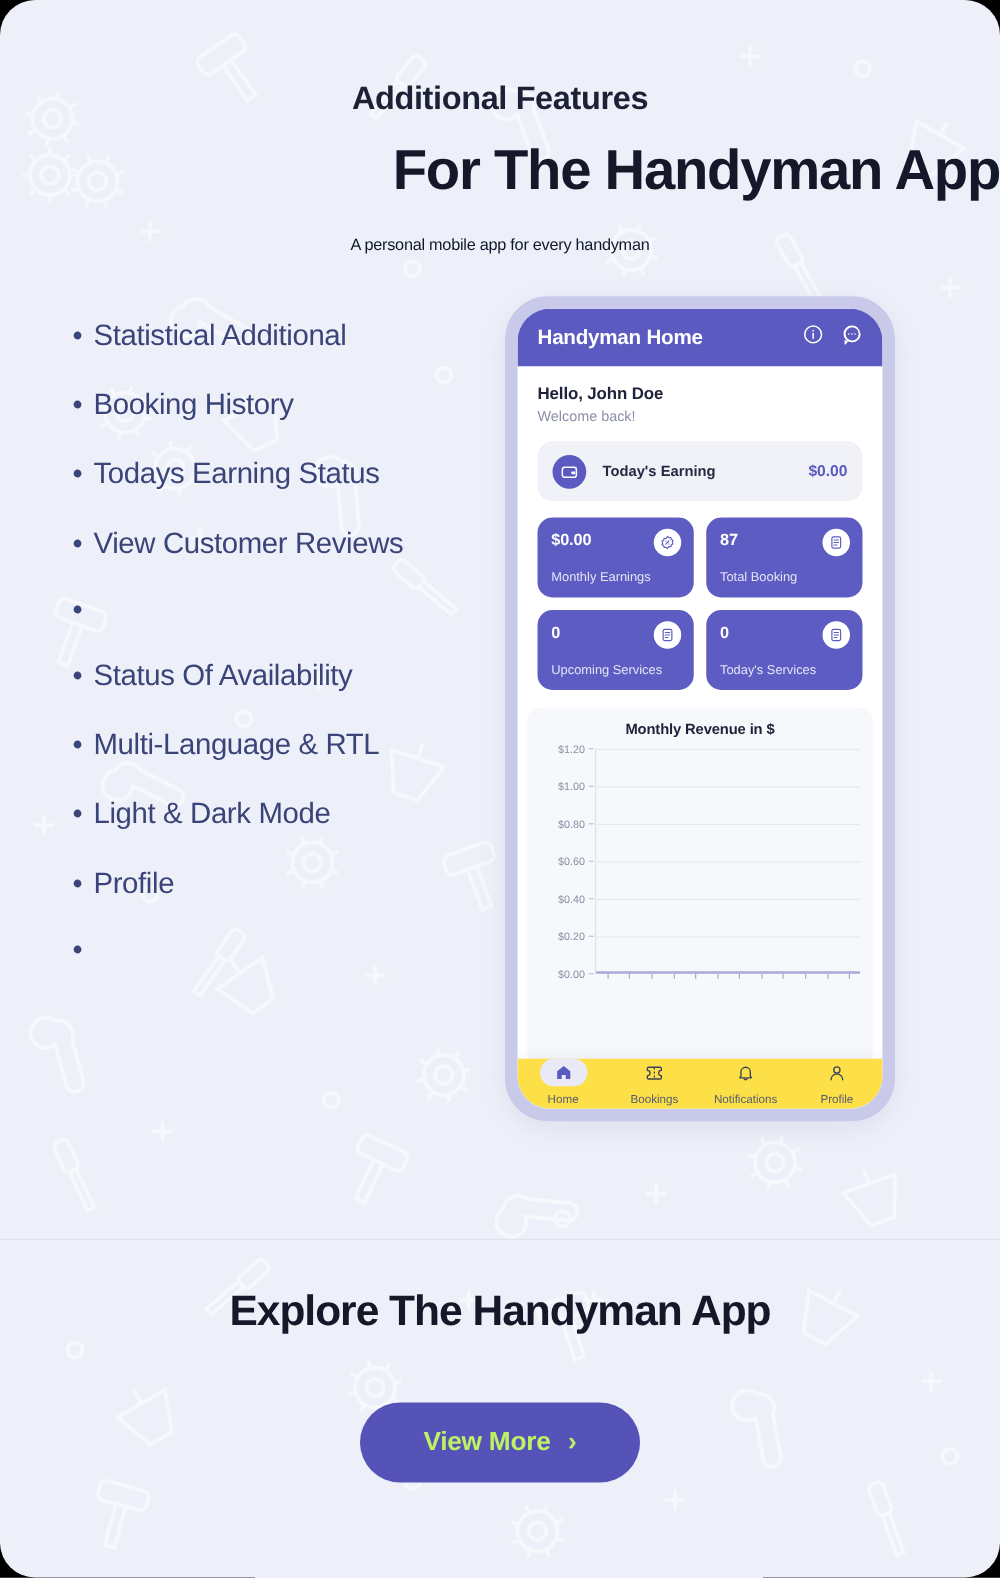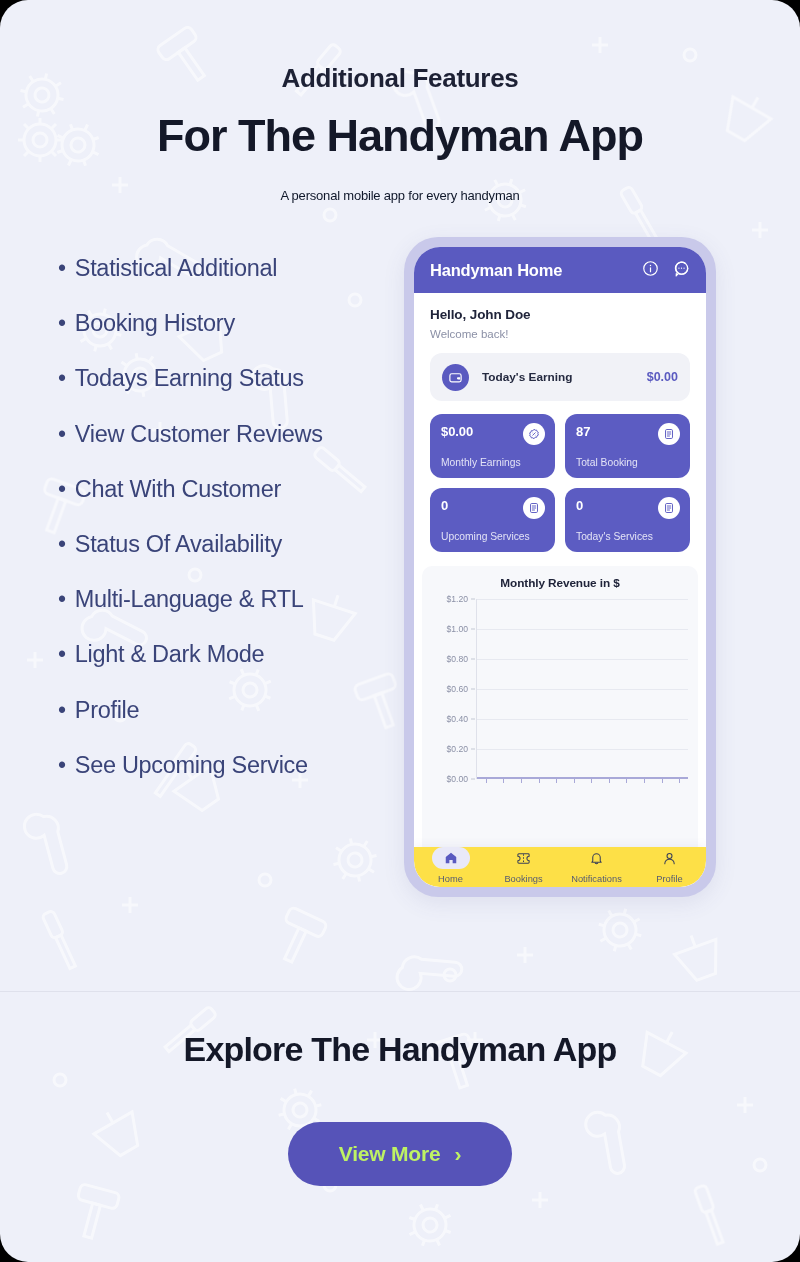--- a/index.html
+++ b/index.html
@@ -38,21 +38,21 @@
   }
   .eyebrow {
     text-align: center;
     font-size: 26px;
     font-weight: bold;
     color: #1d2135;
     letter-spacing: -0.3px;
     line-height: 1.1;
   }
   .headline {
-    text-align: center;
+    text-align: right;
     font-size: 45px;
     font-weight: bold;
     color: #141828;
     letter-spacing: -1px;
     margin-top: 18px;
     line-height: 1.1;
   }
   .subhead {
     text-align: center;
     font-size: 13px;
@@ -505,41 +505,39 @@
       <div class="feature-item">
         <span class="feature-bullet">•</span>
         <span>Todays Earning Status</span>
       </div>
       <div class="feature-item">
         <span class="feature-bullet">•</span>
         <span>View Customer Reviews</span>
       </div>
       <div class="feature-item">
         <span class="feature-bullet">•</span>
-        <span>Chat With Customer</span>
       </div>
       <div class="feature-item">
         <span class="feature-bullet">•</span>
         <span>Status Of Availability</span>
       </div>
       <div class="feature-item">
         <span class="feature-bullet">•</span>
         <span>Multi-Language &amp; RTL</span>
       </div>
       <div class="feature-item">
         <span class="feature-bullet">•</span>
         <span>Light &amp; Dark Mode</span>
       </div>
       <div class="feature-item">
         <span class="feature-bullet">•</span>
         <span>Profile</span>
       </div>
       <div class="feature-item">
         <span class="feature-bullet">•</span>
-        <span>See Upcoming Service</span>
       </div>
     </div>
 
     <div class="phone-wrap">
       <div class="phone">
         <div class="phone-screen">
 
           <div class="app-bar">
             <div class="app-bar-title">Handyman Home</div>
             <div class="app-bar-icons">

